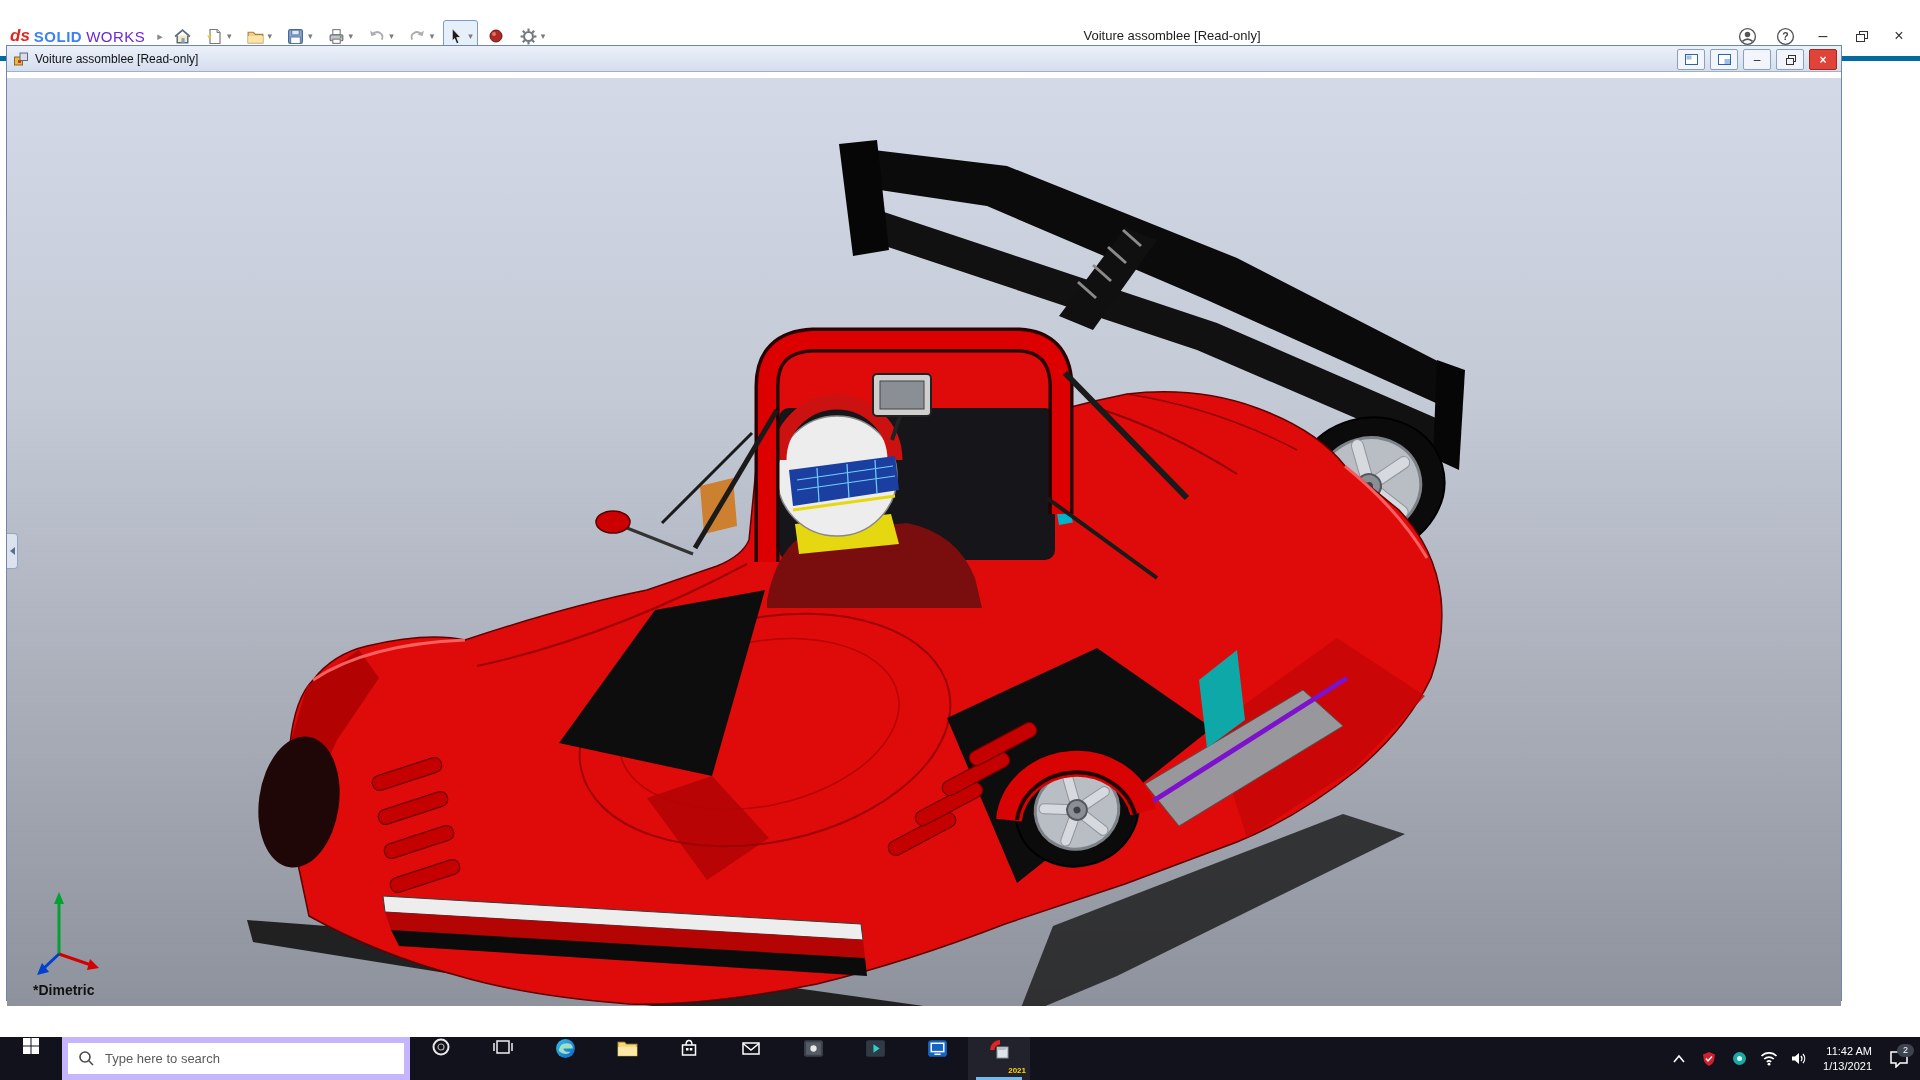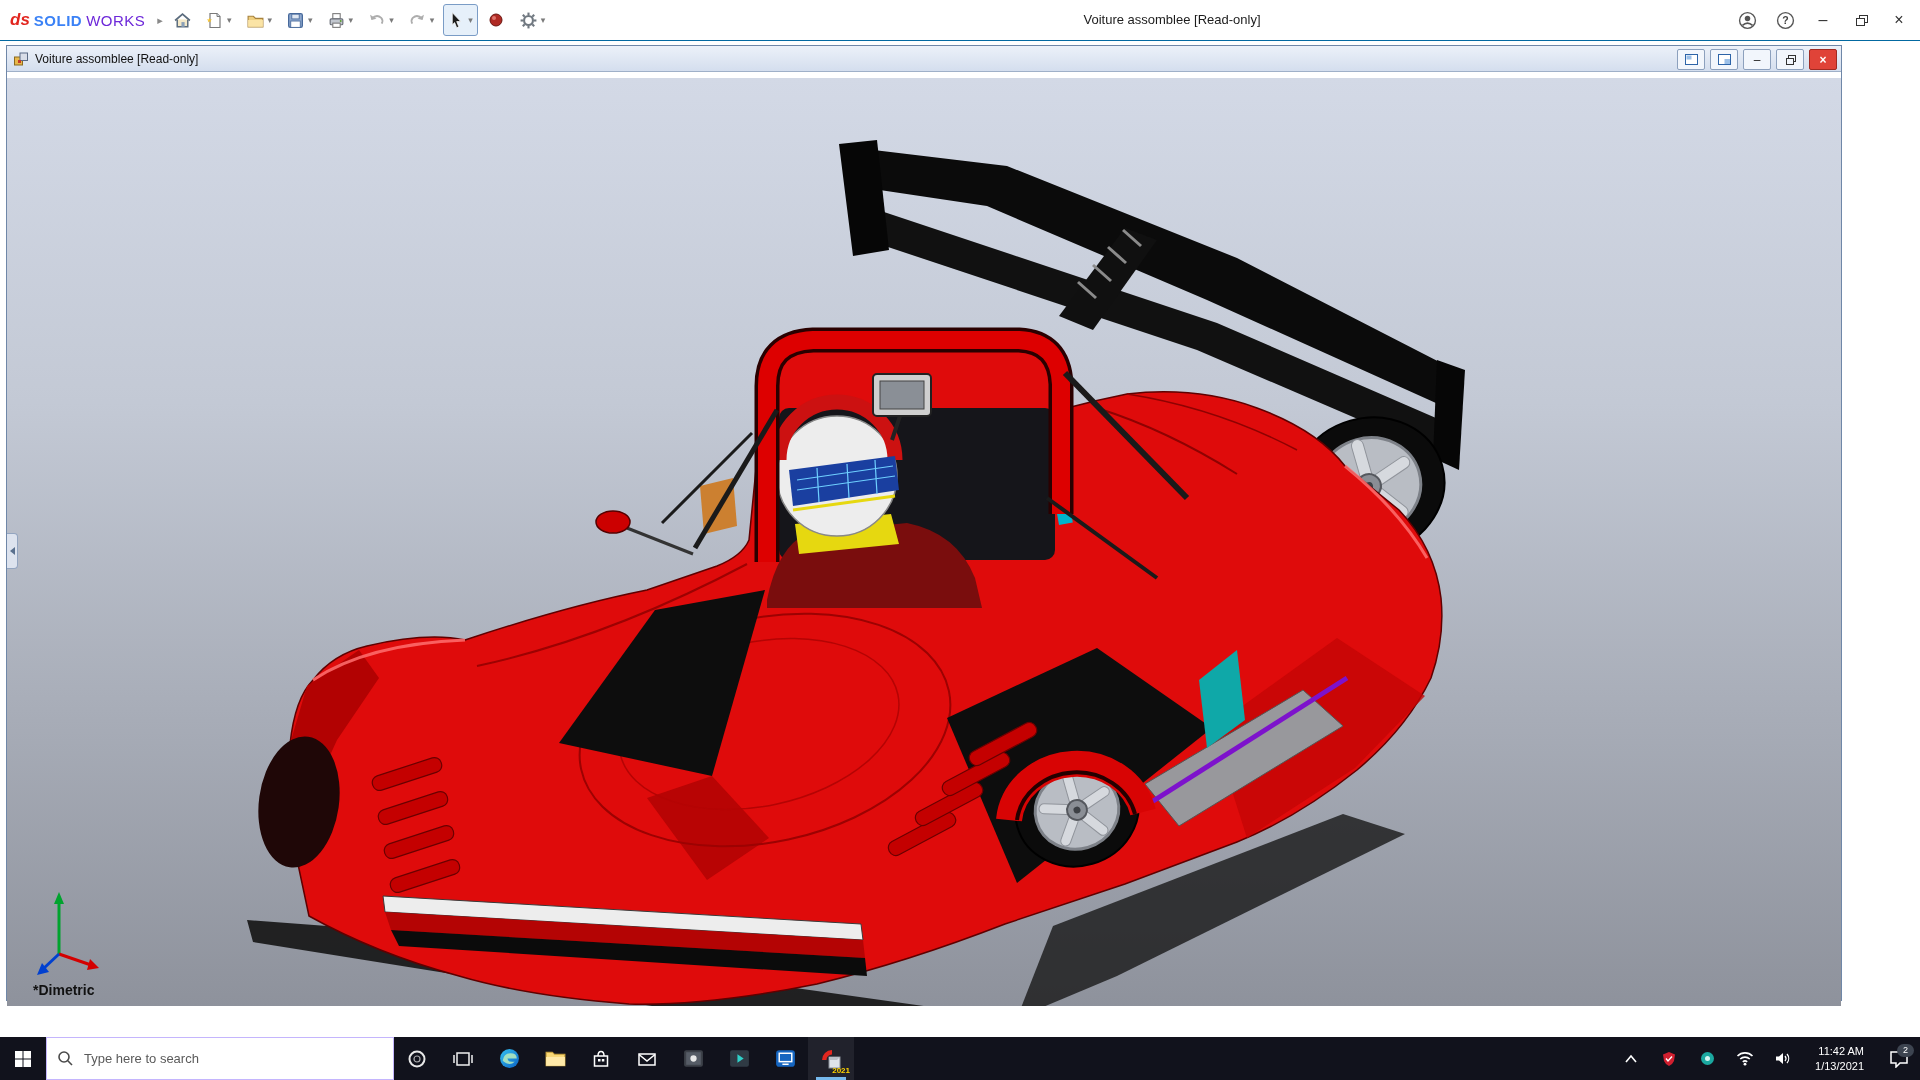--- a/index.html
+++ b/index.html
@@ -1,21 +1,21 @@
 <!DOCTYPE html>
 <html><head>
 <meta charset="utf-8">
 <style>
   html,body{margin:0;padding:0}
   body{width:1920px;height:1080px;position:relative;overflow:hidden;background:#fff;
        font-family:"Liberation Sans",sans-serif;-webkit-font-smoothing:antialiased}
   .abs{position:absolute}
 
   
-  #titlebar{left:0;top:0;width:1920px;height:40px;background:#ffffff;border-bottom:1px solid #0369a1}
+  #titlebar{left:0;top:16px;width:1920px;height:40px;background:#ffffff;border-bottom:5px solid #0369a1}
   #logo{left:10px;top:0;height:40px;display:flex;align-items:center;gap:4px}
   .brand-ds{color:#e2261f;font-weight:bold;font-style:italic;font-size:17px}
   .brand-solid{color:#3b82f6;font-weight:bold;font-size:15px;letter-spacing:.5px}
   .brand-works{color:#6d28d9;font-weight:normal;font-size:15px;letter-spacing:.5px}
   .flyout{color:#888;font-size:11px;margin-left:8px}
   #toolbar{left:168px;top:0;height:40px;display:flex;align-items:center;gap:4px}
   .tbtn{height:30px;display:flex;align-items:center;padding:0 4px;border-radius:3px;border:1px solid transparent}
   .tbtn.pressed{background:#e6f0fa;border:1px solid #7a9cc6}
   .caret{font-size:9px;color:#7a7a7a;margin-left:3px}
   #apptitle{left:1172px;top:0;transform:translateX(-50%);height:40px;line-height:40px;font-size:13px;color:#1c1c1c;white-space:nowrap}
@@ -41,28 +41,28 @@
   
   #viewport{left:0;top:32px;width:1834px;height:928px;
             background:linear-gradient(180deg,#d3d9e6 0%,#c3c9d5 35%,#a8adb8 68%,#8e929c 100%);overflow:hidden}
   #viewlabel{left:26px;bottom:8px;font-size:14px;font-weight:bold;color:#111}
   #collapse-tab{left:0;top:455px;width:10px;height:34px;background:#dde3ee;border:1px solid #93a5c0;border-left:none;
                 border-radius:0 4px 4px 0;display:flex;align-items:center;justify-content:center}
   #collapse-tab .tri{width:0;height:0;border-top:4px solid transparent;border-bottom:4px solid transparent;border-right:5px solid #5a708e}
 
   
   #taskbar{left:0;top:1037px;width:1920px;height:43px;background:#11121c;display:flex;align-items:stretch}
-  .tkbtn{width:46px;display:flex;align-items:center;justify-content:center;position:relative}
-  #searchbox{width:348px;background:#ffffff;border:1px solid #c4b5fd;display:flex;align-items:center;gap:8px;padding-left:10px;box-sizing:border-box}
+  .tkbtn{width:62px;display:flex;align-items:flex-start;justify-content:center;position:relative}
+  #searchbox{width:348px;background:#ffffff;border:6px solid #c4b5fd;display:flex;align-items:center;gap:8px;padding-left:10px;box-sizing:border-box}
   #searchbox input{border:none;outline:none;font-size:13px;color:#333;width:270px;font-family:"Liberation Sans",sans-serif;background:transparent}
   #searchbox input::placeholder{color:#5a5a5a;opacity:1}
   #sw-task{background:rgba(255,255,255,.07)}
   #sw-underline{position:absolute;left:8px;right:8px;bottom:0;height:3px;background:#76b9ed}
   #sw-year{position:absolute;right:4px;bottom:5px;font-size:8px;font-weight:bold;color:#ffd400}
-  #tray{margin-left:auto;display:flex;align-items:center;gap:18px;padding-right:8px}
+  #tray{margin-left:auto;display:flex;align-items:center;gap:10px;padding-right:8px}
   .trayic{width:20px;height:20px;display:flex;align-items:center;justify-content:center}
   #clock{color:#fff;font-size:11px;text-align:right;line-height:1.35;padding:0 4px}
   #notif{position:relative;width:26px;height:26px;display:flex;align-items:center;justify-content:center}
   #notif-badge{position:absolute;right:-2px;top:-2px;min-width:13px;height:13px;border-radius:7px;background:#3d4450;
                color:#fff;font-size:9px;display:flex;align-items:center;justify-content:center;padding:0 2px}
 </style>
 </head>
 <body>
 
 <div class="abs" id="titlebar">

